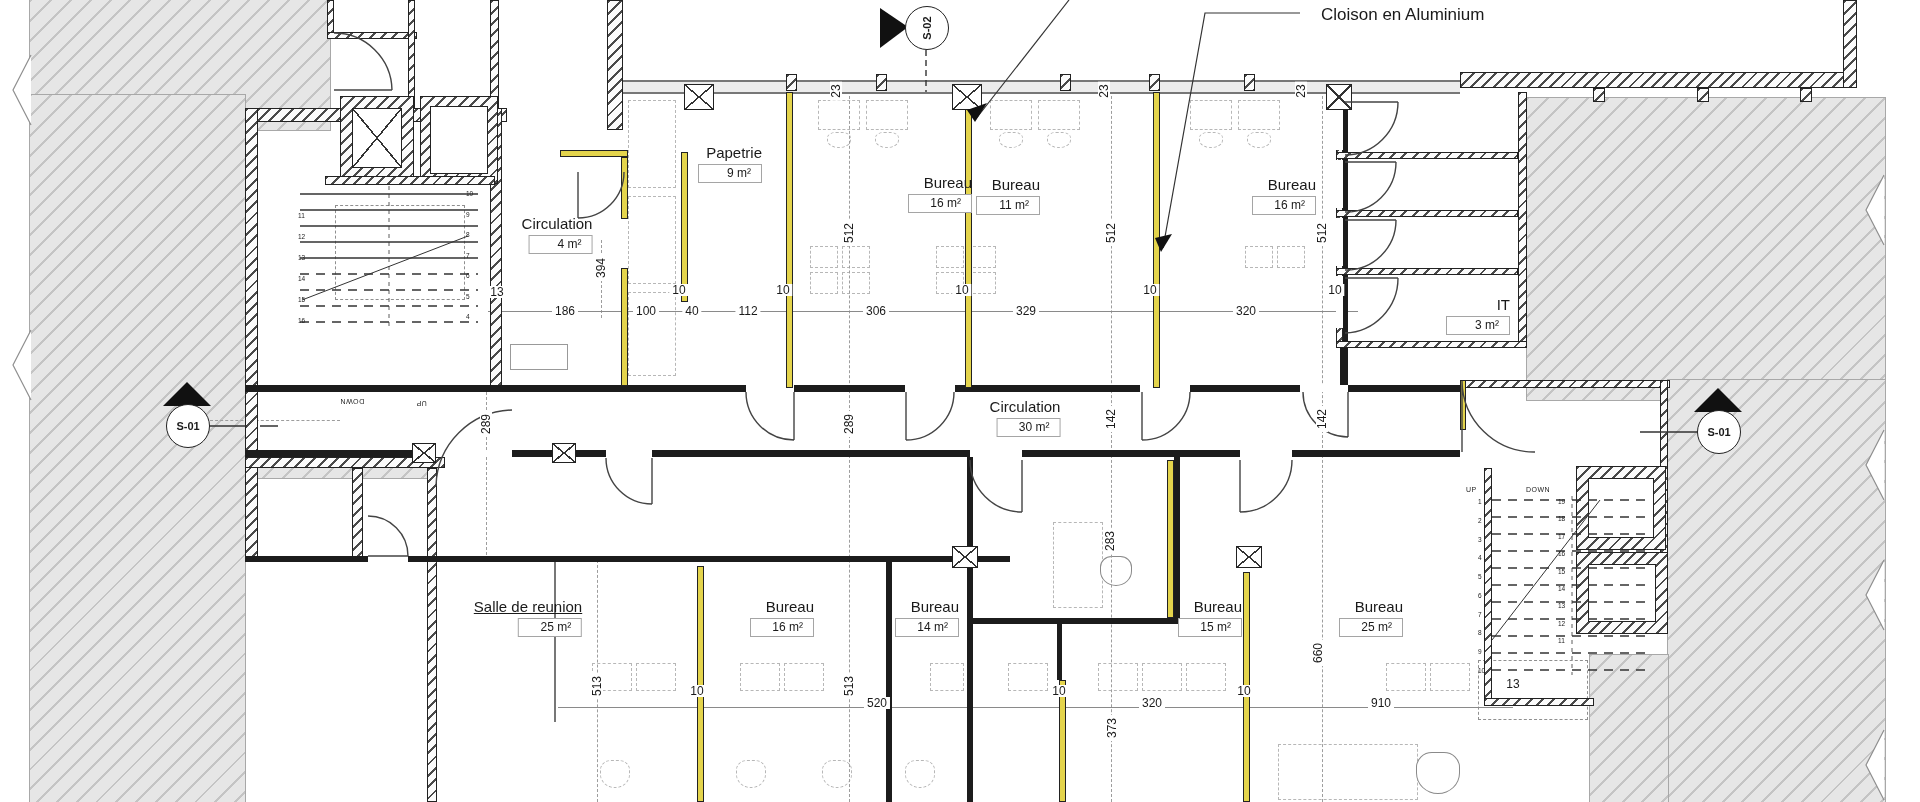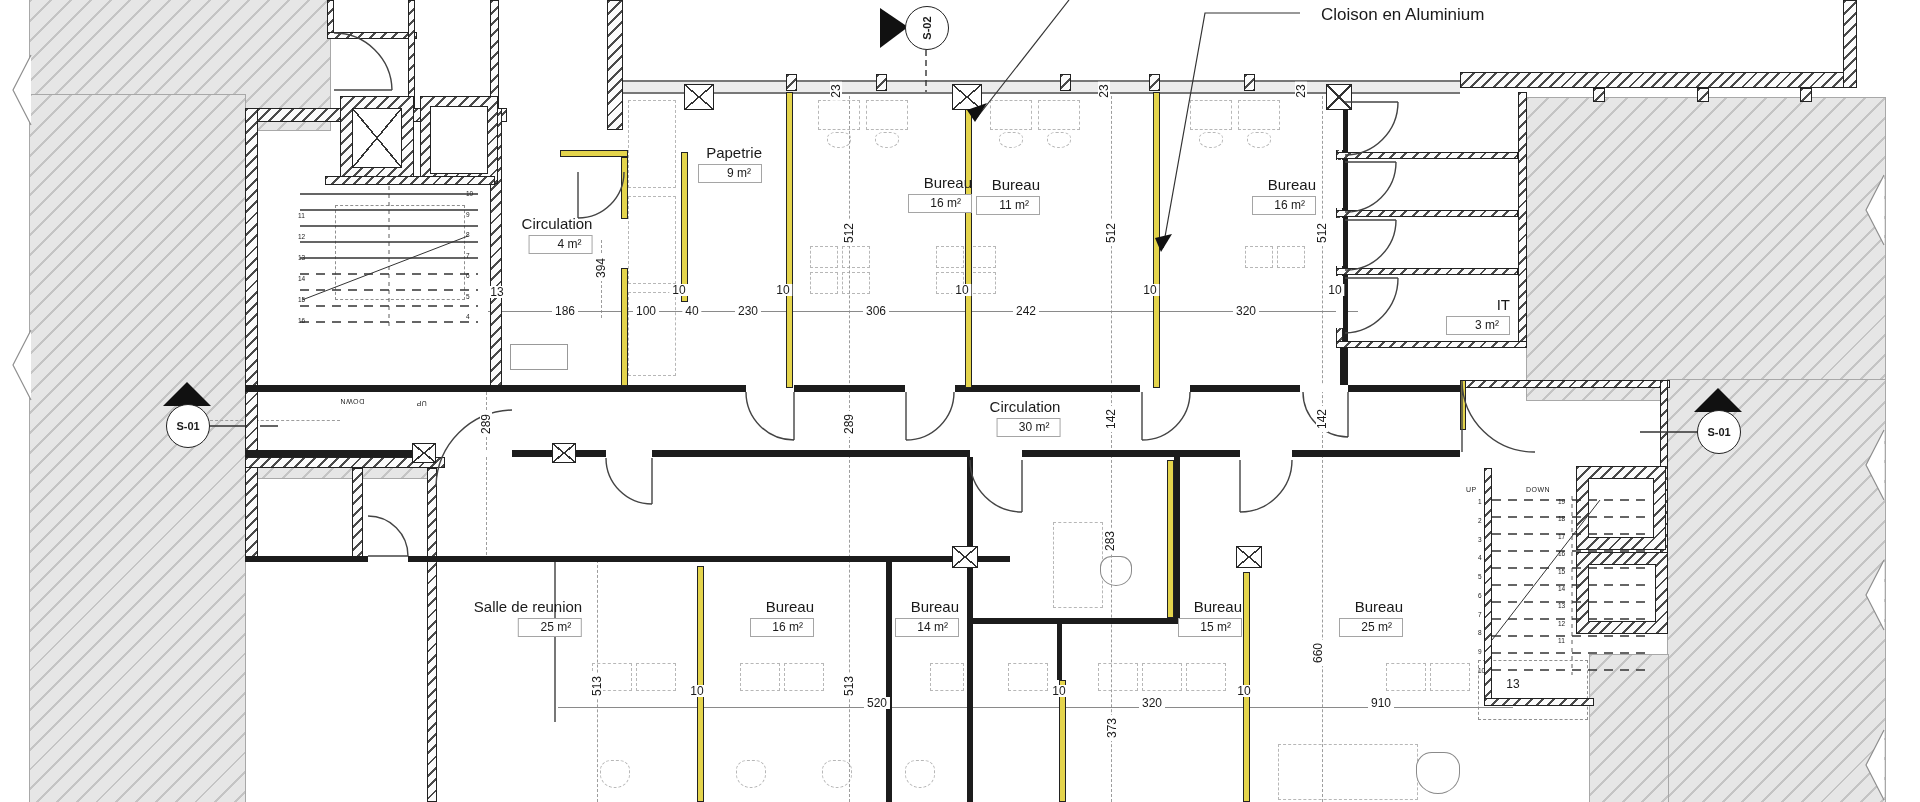--- a/index.html
+++ b/index.html
@@ -298,21 +298,21 @@
     <span class="abox">16 m²</span>
   </div>
   <div class="room" style="left:1478px;top:296px;">
     <div>IT</div>
     <span class="abox">3 m²</span>
   </div>
   <div class="room" style="left:1025px;top:398px;">
     <div>Circulation</div>
     <span class="abox">30 m²</span>
   </div>
-  <div class="room" style="left:528px;top:598px;">
+  <div class="room" style="left:528px;top:598px;text-decoration:underline;">
     <div>Salle de reunion</div>
     <span class="abox">25 m²</span>
   </div>
   <div class="room" style="left:782px;top:598px;">
     <div>Bureau</div>
     <span class="abox">16 m²</span>
   </div>
   <div class="room" style="left:927px;top:598px;">
     <div>Bureau</div>
     <span class="abox">14 m²</span>
@@ -324,25 +324,25 @@
   <div class="room" style="left:1371px;top:598px;">
     <div>Bureau</div>
     <span class="abox">25 m²</span>
   </div>
 
   <span class="dim" style="left:497px;top:292px">13</span>
   <span class="dim" style="left:565px;top:311px">186</span>
   <span class="dim" style="left:679px;top:290px">10</span>
   <span class="dim" style="left:646px;top:311px">100</span>
   <span class="dim" style="left:692px;top:311px">40</span>
-  <span class="dim" style="left:748px;top:311px">230</span>
+  <span class="dim" style="left:748px;top:311px">112</span>
   <span class="dim" style="left:783px;top:290px">10</span>
   <span class="dim" style="left:876px;top:311px">306</span>
   <span class="dim" style="left:962px;top:290px">10</span>
-  <span class="dim" style="left:1026px;top:311px">242</span>
+  <span class="dim" style="left:1026px;top:311px">329</span>
   <span class="dim" style="left:1150px;top:290px">10</span>
   <span class="dim" style="left:1246px;top:311px">320</span>
   <span class="dim" style="left:1335px;top:290px">10</span>
   <span class="dim v" style="left:601px;top:268px">394</span>
   <span class="dim v" style="left:849px;top:233px">512</span>
   <span class="dim v" style="left:1111px;top:233px">512</span>
   <span class="dim v" style="left:1322px;top:233px">512</span>
   <span class="dim v" style="left:836px;top:91px">23</span>
   <span class="dim v" style="left:1104px;top:91px">23</span>
   <span class="dim v" style="left:1301px;top:91px">23</span>

